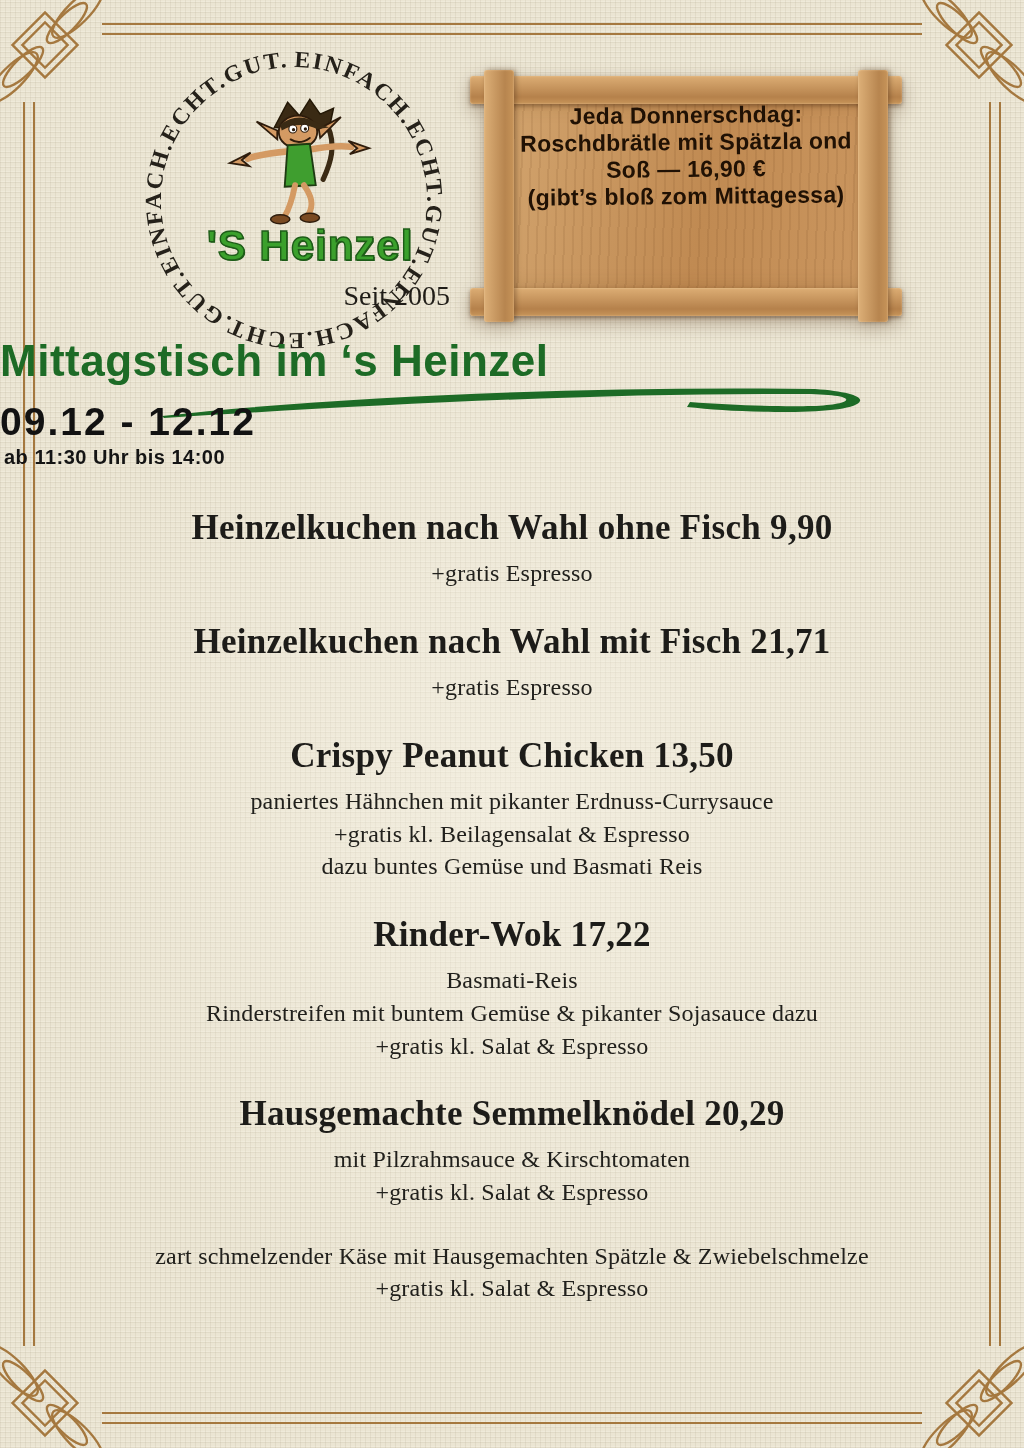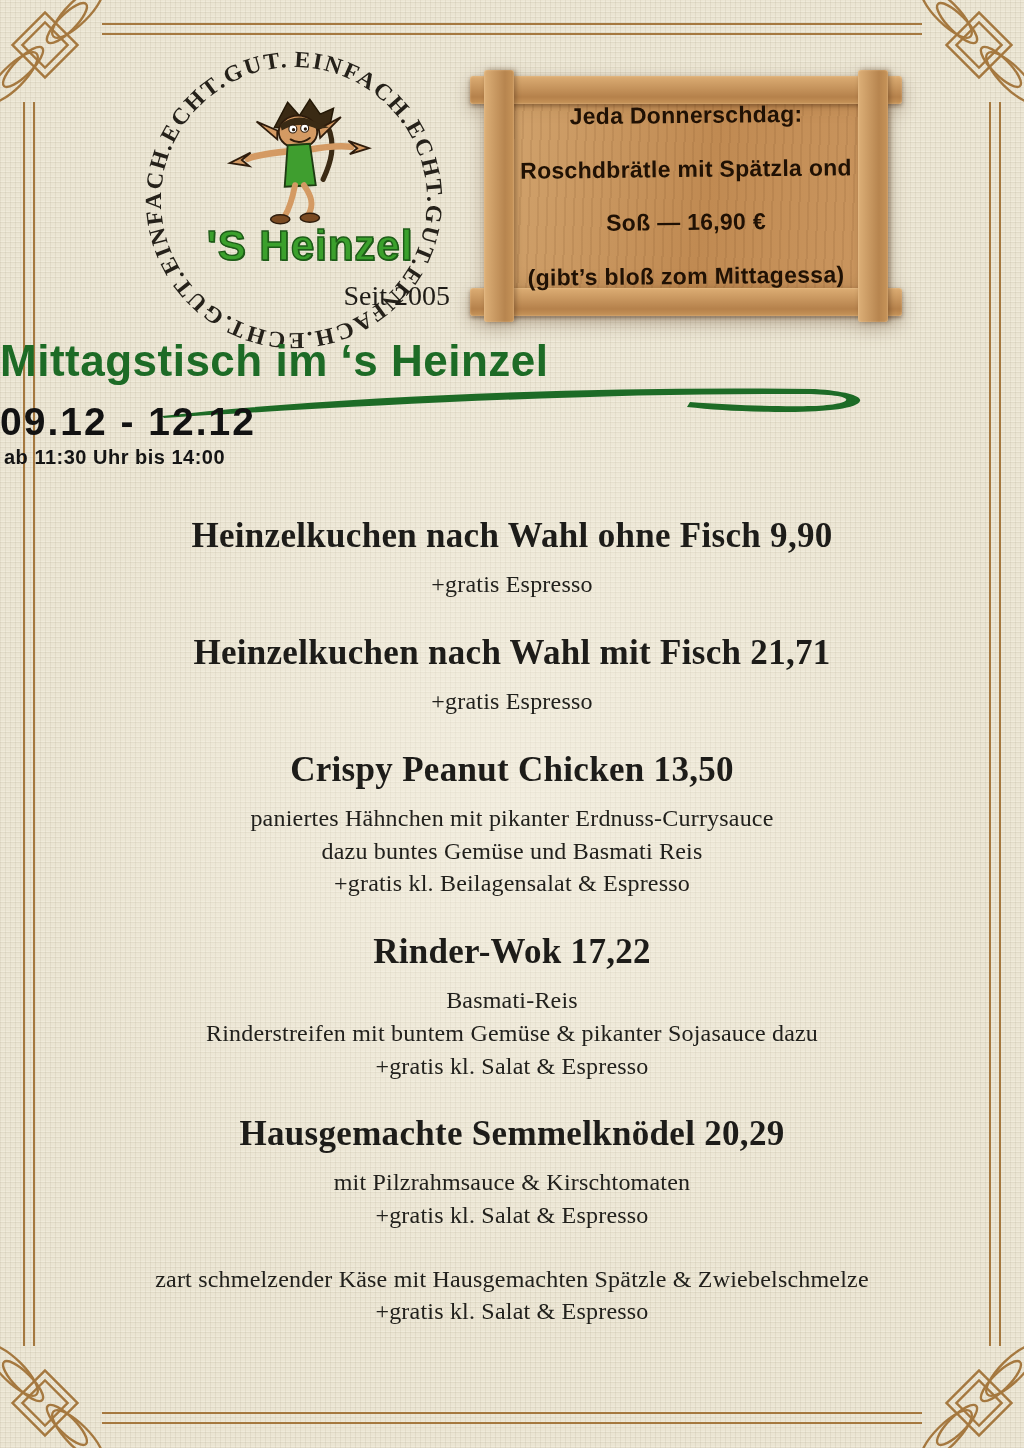--- a/index.html
+++ b/index.html
@@ -68,21 +68,21 @@
   .sign-rail{position:absolute;left:0;right:0;height:28px;border-radius:3px;
     background:linear-gradient(180deg,#dcad74 0%,#b5814b 75%,#c79459 100%);
     box-shadow:0 2px 4px rgba(70,40,15,.45), inset 0 0 2px rgba(255,228,185,.55);}
   .sign-rail.top{top:2px}.sign-rail.bottom{bottom:2px}
   .sign-stile{position:absolute;top:-4px;bottom:-4px;width:30px;border-radius:3px;
     background:linear-gradient(90deg,#ddb078 0%,#b7854f 70%,#c79459 100%);
     box-shadow:2px 0 5px rgba(70,40,15,.4), inset 0 0 2px rgba(255,228,185,.55);}
   .sign-stile.left{left:14px}.sign-stile.right{right:14px}
   .sign-text{
     position:absolute;inset:28px 48px;display:flex;flex-direction:column;
-    justify-content:space-between;text-align:center;
+    justify-content:flex-start;text-align:center;
   }
   .sign-line{
     margin:0;font-weight:bold;font-size:23px;color:#201104;letter-spacing:.3px;
     transform:rotate(-.6deg);
   }
 
   
   .header{position:absolute;left:0;top:336px;width:100%;text-align:left;}
   .title{
     margin:0;font-size:44px;font-weight:bold;color:#1d6b26;letter-spacing:.5px;
@@ -93,21 +93,21 @@
   }
   .hours{
     margin:2px 0 0 4px;font-size:20px;font-weight:bold;color:#141414;letter-spacing:.5px;
   }
 
   
   .menu{position:absolute;left:52px;top:503px;width:920px;text-align:center;
         font-family:"Liberation Serif", serif;}
   .menu-item{margin:0 0 31px 0;}
   .item-title{
-    margin:12px;font-size:35px;font-weight:600;color:#1d1c19;letter-spacing:.3px;line-height:1.18;
+    margin:4px;font-size:35px;font-weight:600;color:#1d1c19;letter-spacing:.3px;line-height:1.18;
   }
   .item-details{margin-top:9px;}
   .detail{margin:0;font-size:24px;color:#21201c;line-height:1.36;letter-spacing:.2px;}
 </style>
 </head>
 <body>
 
 <div class="page">
 
   <svg width="0" height="0" style="position:absolute" aria-hidden="true">
@@ -233,22 +233,22 @@
       <h2 class="item-title">Heinzelkuchen nach Wahl mit Fisch 21,71</h2>
       <div class="item-details">
           <p class="detail">+gratis Espresso</p>
         </div>
     </div>
 
     <div class="menu-item">
       <h2 class="item-title">Crispy Peanut Chicken 13,50</h2>
       <div class="item-details">
           <p class="detail">paniertes Hähnchen mit pikanter Erdnuss-Currysauce</p>
+          <p class="detail">+gratis kl. Beilagensalat &amp; Espresso</p>
           <p class="detail">dazu buntes Gemüse und Basmati Reis</p>
-          <p class="detail">+gratis kl. Beilagensalat &amp; Espresso</p>
         </div>
     </div>
 
     <div class="menu-item">
       <h2 class="item-title">Rinder-Wok 17,22</h2>
       <div class="item-details">
           <p class="detail">Basmati-Reis</p>
           <p class="detail">Rinderstreifen mit buntem Gemüse &amp; pikanter Sojasauce dazu</p>
           <p class="detail">+gratis kl. Salat &amp; Espresso</p>
         </div>

